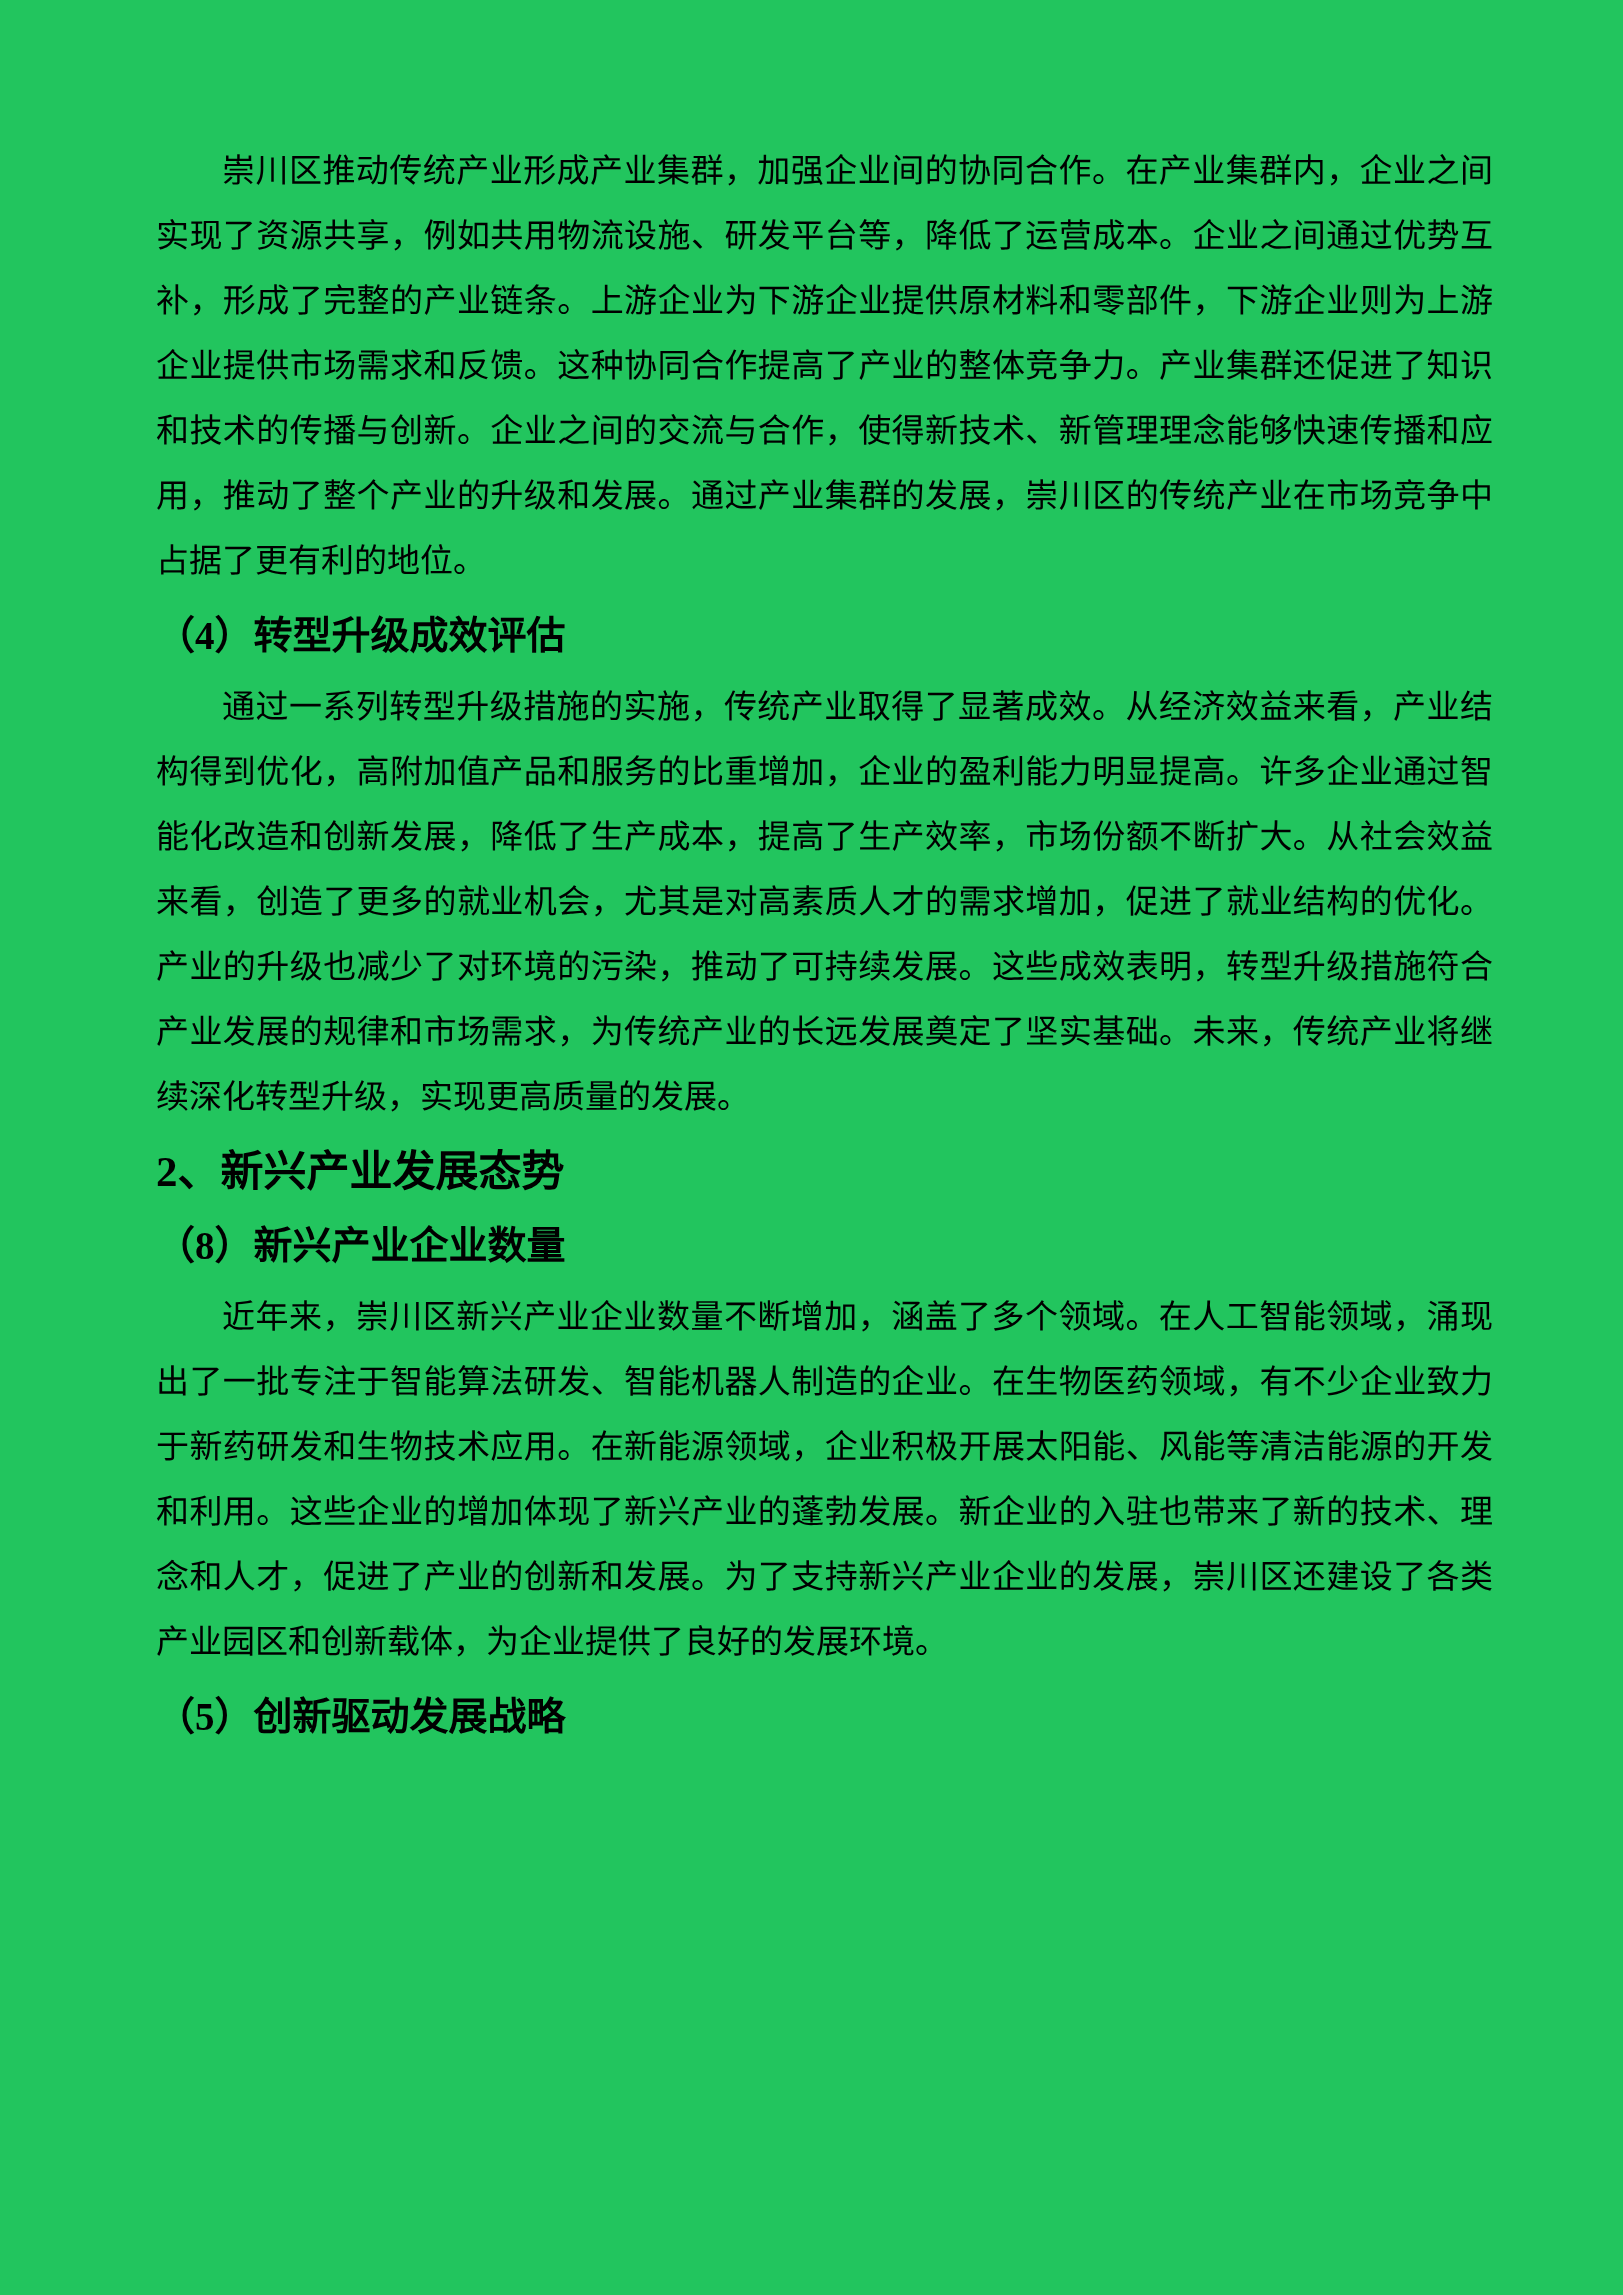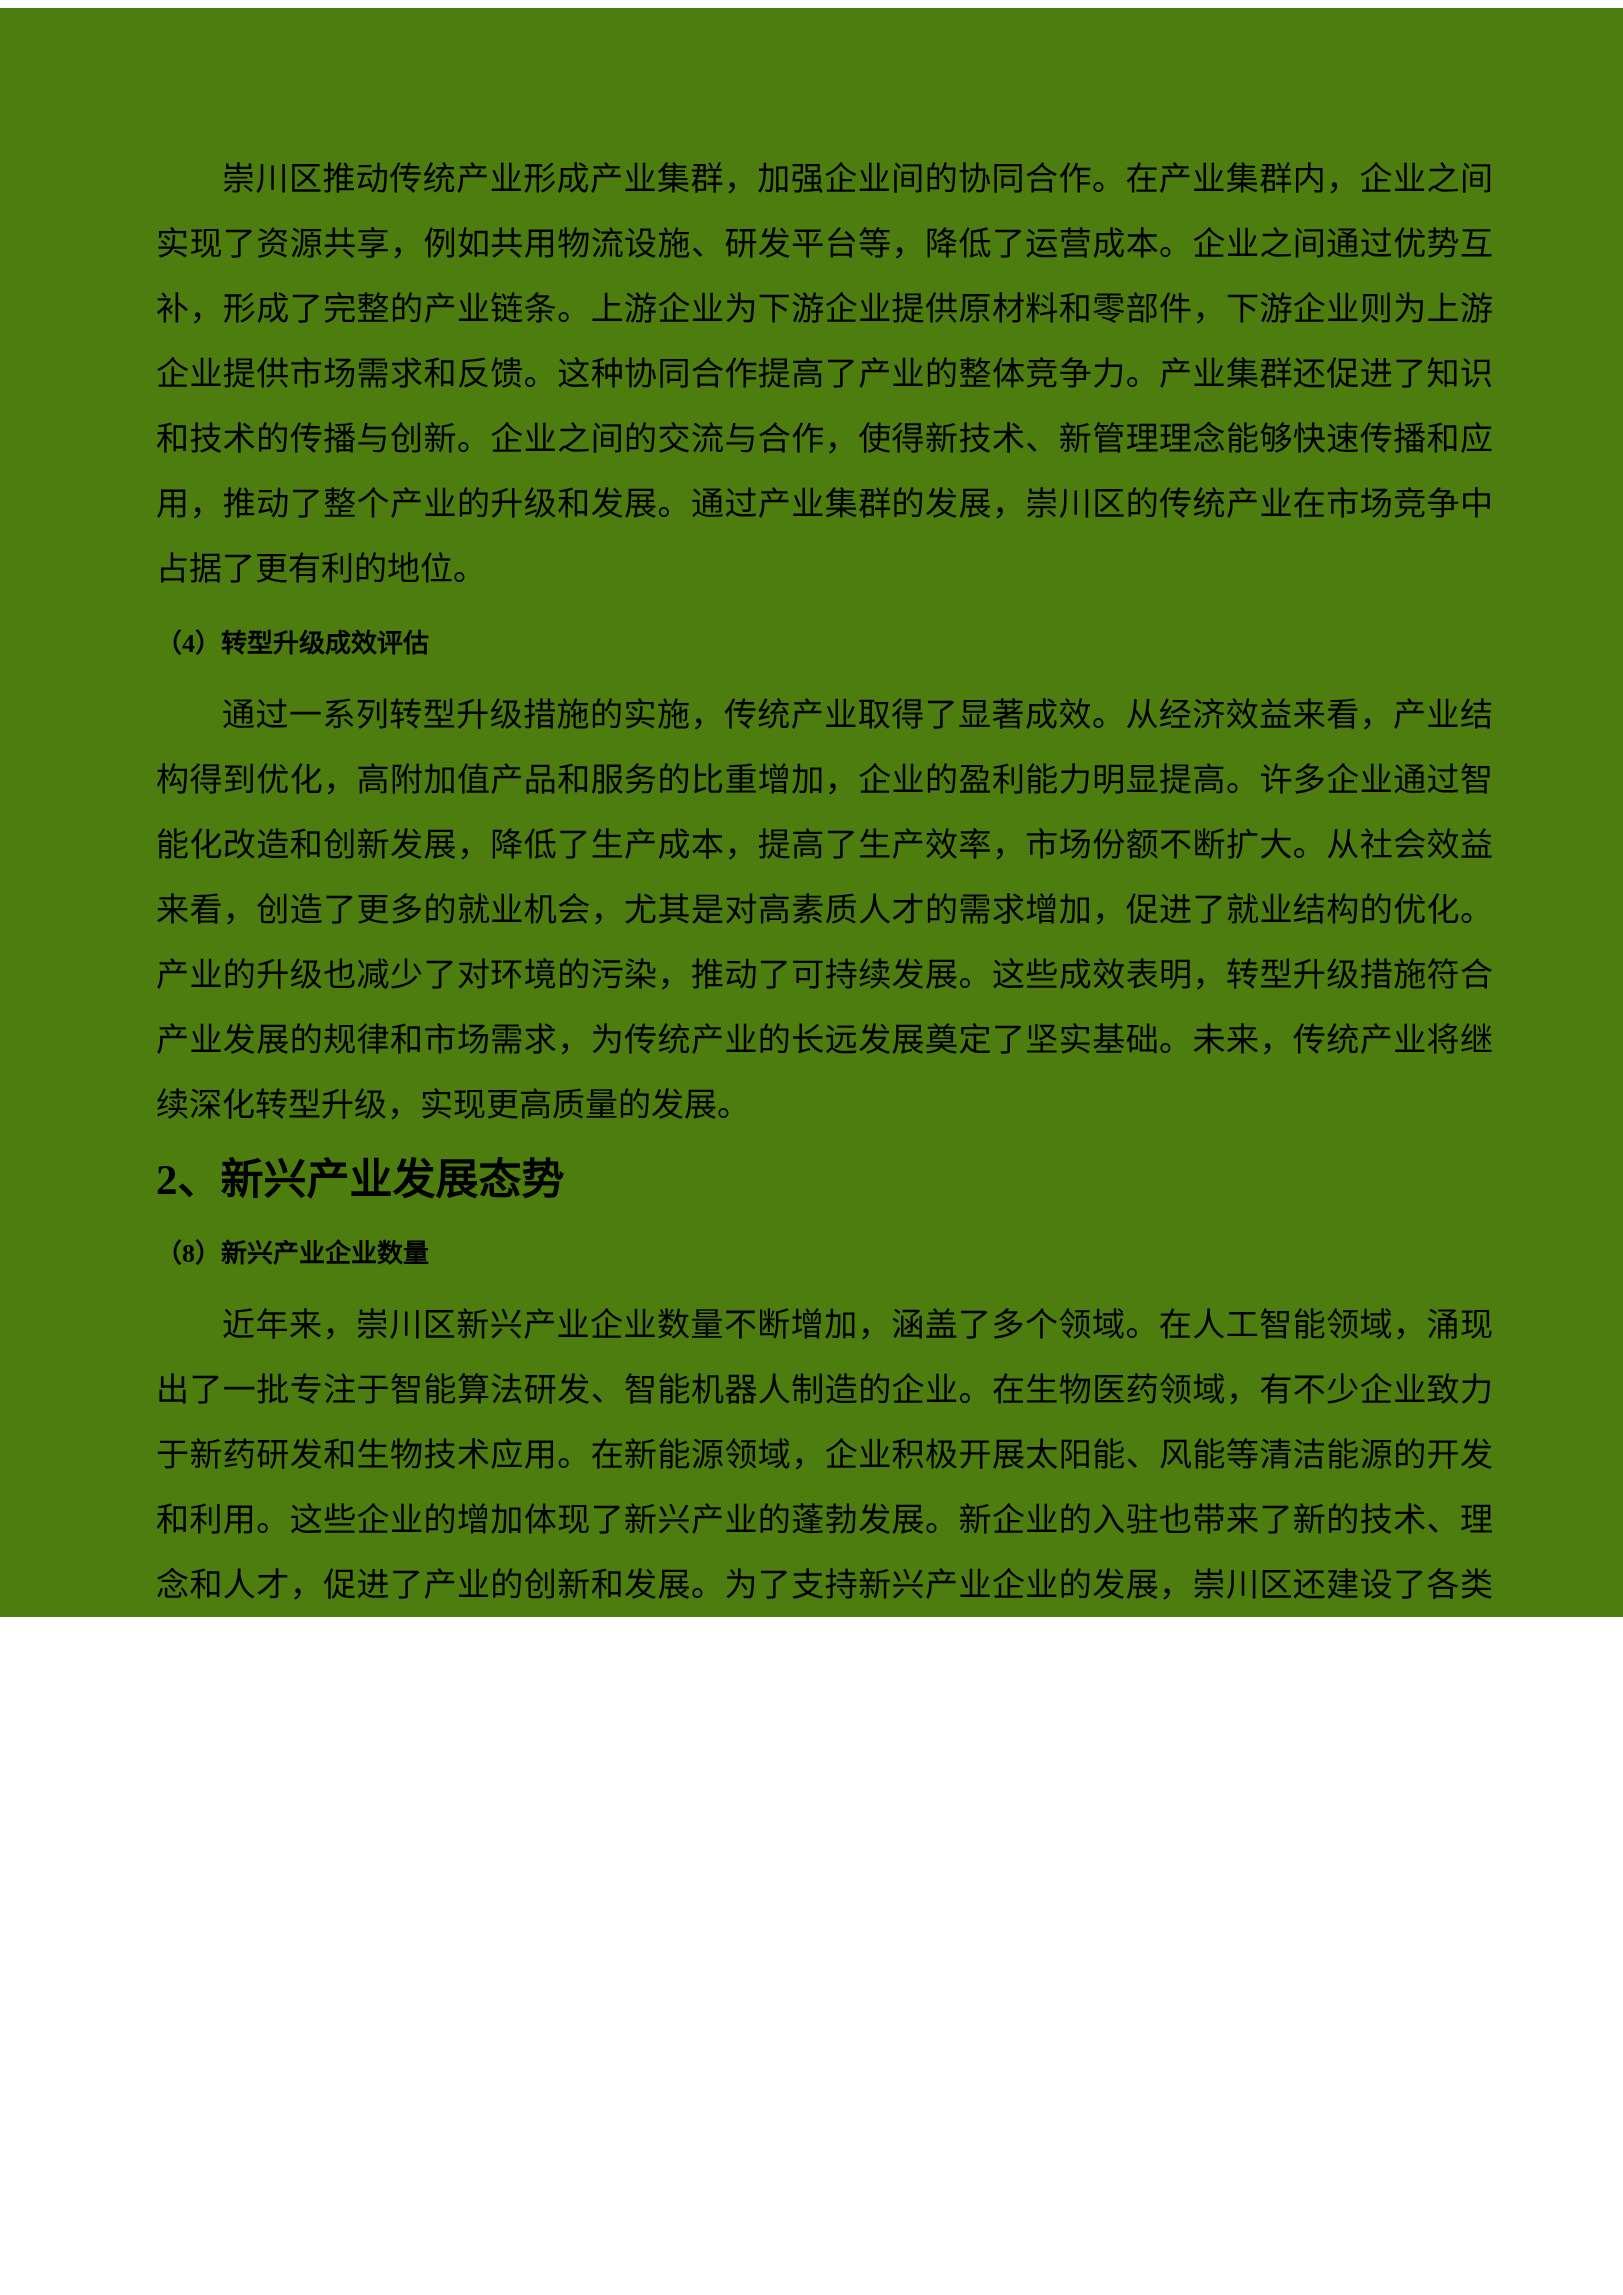--- a/index.html
+++ b/index.html
@@ -3,23 +3,23 @@
 <meta charset="utf-8">
 <style>
   html, body {
     margin: 0;
     padding: 0;
     background: #ffffff;
   }
   .page {
     position: relative;
     width: 1623px;
-    height: 1609px;
-    margin: 8px auto;
-    background: #4d7c0f;
+    height: 2295px;
+    margin: 0 auto;
+    background: #22c55e;
     box-sizing: border-box;
     overflow: hidden;
     font-family: "Liberation Serif", "DejaVu Serif", serif;
     color: #000000;
   }
   .content {
     box-sizing: border-box;
     padding: 139px 130px 0 156px;
   }
   .paragraph {
@@ -31,21 +31,21 @@
     word-break: break-all;
   }
   .heading2 {
     font-size: 43px;
     line-height: 65px;
     font-weight: 700;
     margin: 9.2px 0 6.5px 0;
     text-indent: 0;
   }
   .heading3 {
-    font-size: 26px;
+    font-size: 39px;
     line-height: 65px;
     font-weight: 700;
     margin: 9.2px 0 6.5px 0;
     text-indent: 0;
   }
 </style>
 </head>
 <body>
 
 <main class="page">

